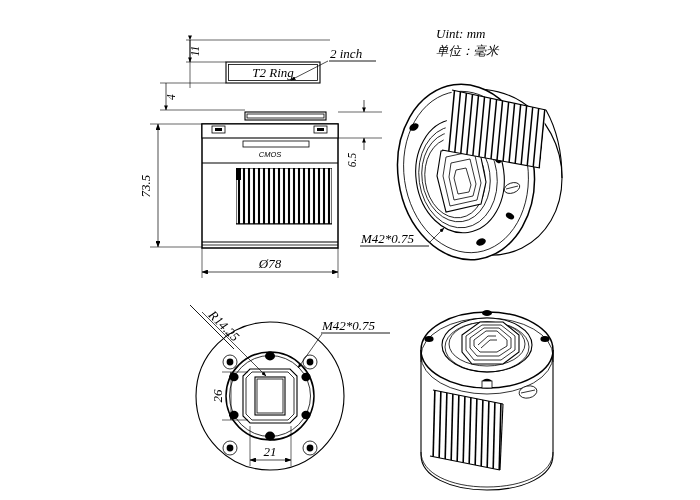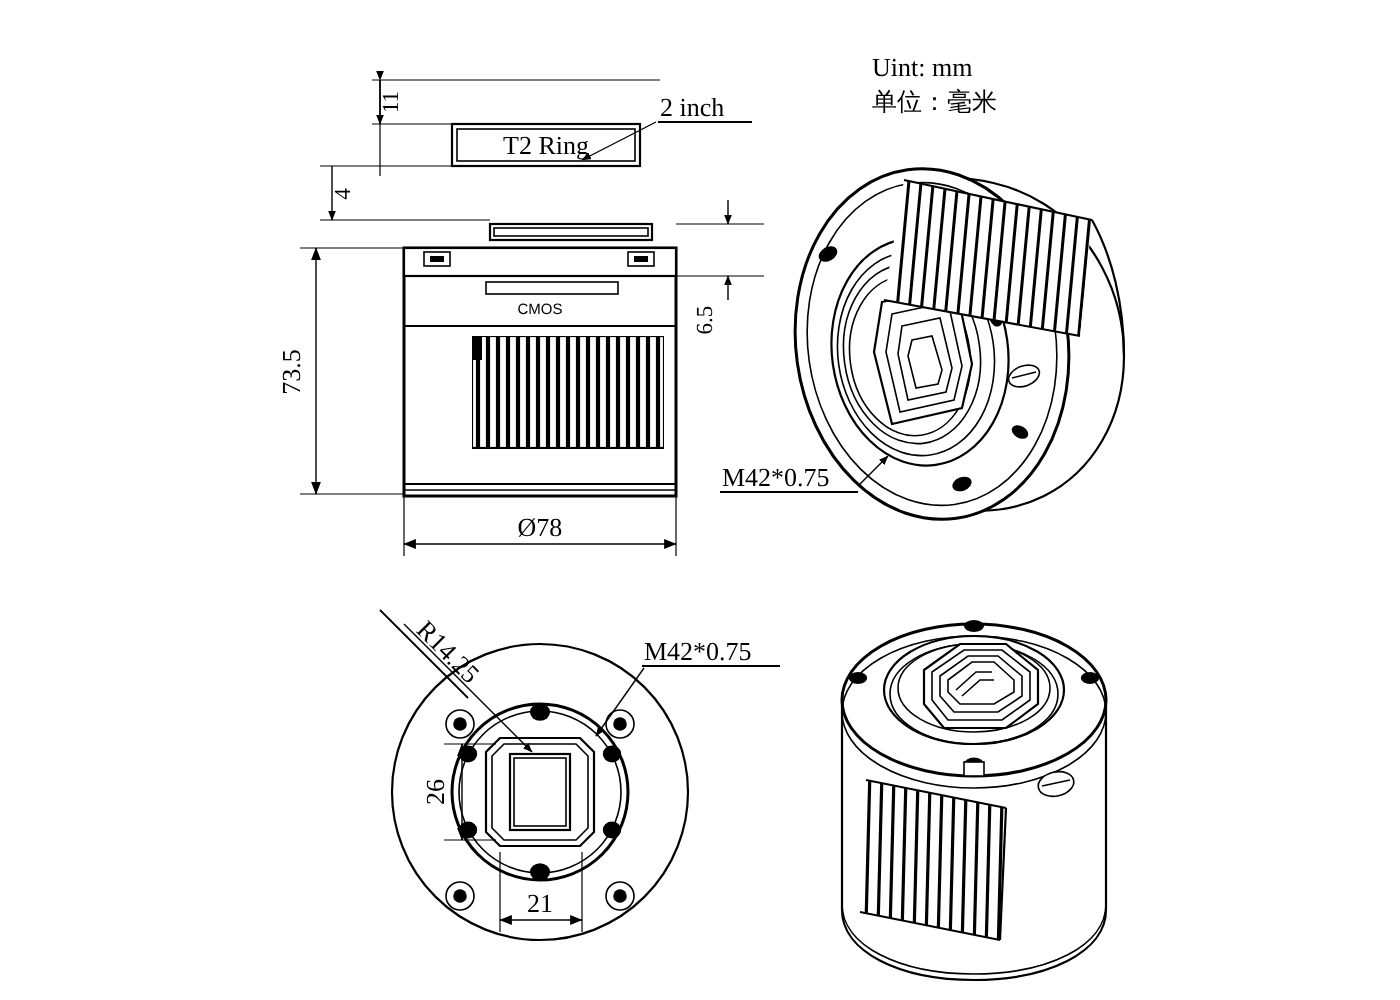--- a/index.html
+++ b/index.html
@@ -10,20 +10,21 @@
   }
   body {
     font-family: "Liberation Serif", serif;
   }
   #drawing-sheet {
     position: relative;
     width: 608px;
     height: 500px;
     background: #ffffff;
     overflow: hidden;
+    font-style: italic;
   }
   #drawing-sheet svg {
     display: block;
   }
   .dim-text {
     font-family: "Liberation Serif", serif;
     font-size: 13px;
     fill: #000000;
   }
   .dim-text-sm {

